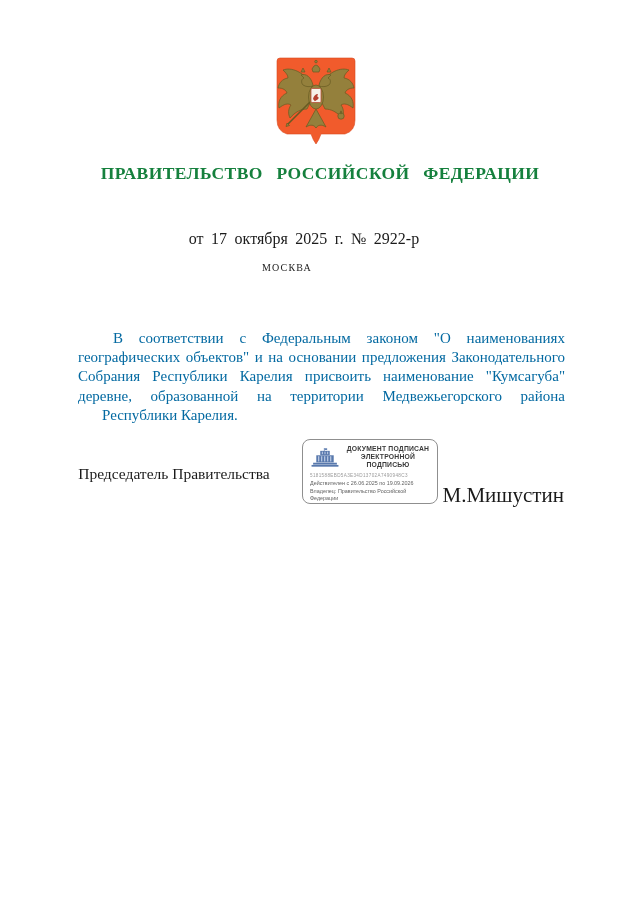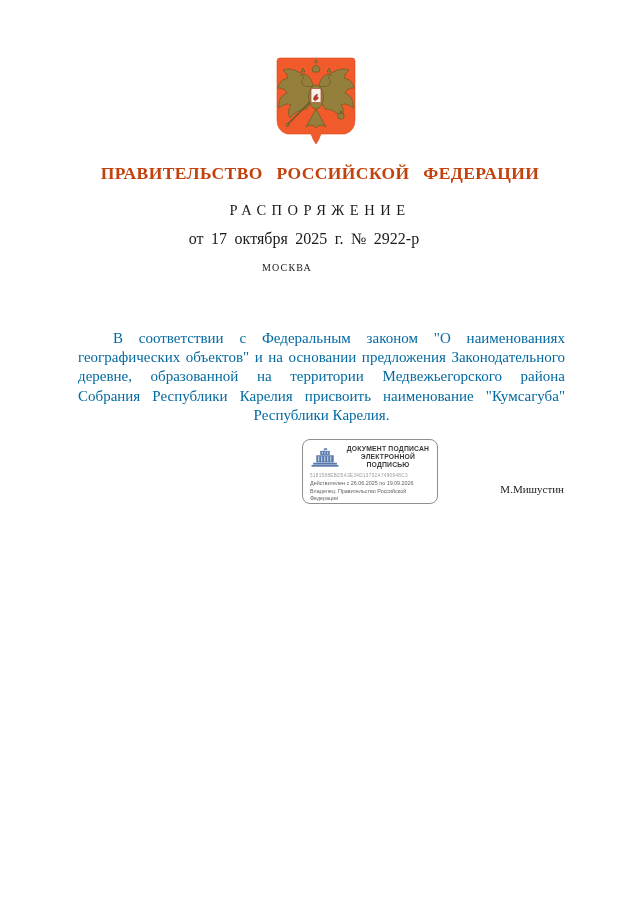--- a/index.html
+++ b/index.html
@@ -6,47 +6,47 @@
   html,body { background:#ffffff; }
   .page {
     position:relative; width:640px; height:905px; margin:0 auto;
     background:#ffffff; color:#1b1b1b; overflow:hidden;
     font-family:"Liberation Serif", serif;
   }
   .emblem { position:absolute; left:275px; top:57px; width:82px; height:88px; }
   .title {
     position:absolute; left:0; top:163px; width:640px; text-align:center;
     font-weight:bold; font-size:17.5px; letter-spacing:0.4px; word-spacing:9px;
-    color:#c2410c;
+    color:#15803d;
   }
   .doc-type {
     position:absolute; left:0; top:202px; width:640px; text-align:center;
     font-size:14.5px; letter-spacing:5.5px; color:#1b1b1b;
   }
   .date-line {
     position:absolute; left:0; top:230px; width:608px; text-align:center;
     font-size:16px; word-spacing:3.5px;
   }
   .city {
     position:absolute; left:0; top:262px; width:574px; text-align:center;
     font-size:10px; letter-spacing:1.2px;
   }
   .body-text {
     position:absolute; left:78px; top:329px; width:487px;
     font-size:15px; line-height:19.2px; color:#0369a1;
   }
   .jline { text-align:justify; text-align-last:justify; }
   .jline.first { text-indent:35px; }
-  .lastline { text-align:center; }
+  .lastline { text-align:left;margin-left:24px; }
   .sig-position {
     position:absolute; left:78px; top:464px; width:192px; text-align:center;
     font-size:15.5px; line-height:19.6px;
   }
   .sig-name {
-    position:absolute; right:76px; top:483px; font-size:11px;
+    position:absolute; right:76px; top:483px; font-size:21px;
   }
   .stamp {
     position:absolute; left:302px; top:439px; width:136px; height:65px;
     border:1px solid #8f8f8f; border-radius:8px; background:#fff;
     font-family:"Liberation Sans", sans-serif;
     padding:5px 6px 3px 7px;
   }
   .stamp-top { display:flex; align-items:center; gap:5px; }
   .stamp-icon { width:30px; height:19px; flex:0 0 auto; }
   .stamp-head {
@@ -90,33 +90,33 @@
         <circle cx="66" cy="59" r="3.2"></circle>
         <rect x="65.5" y="54.2" width="1" height="2.4"></rect>
       </g>
 
       <rect x="36" y="31.5" width="10" height="14" rx="1.2" fill="#f6f1e8" stroke="#b5402f" stroke-width="0.7"></rect>
       <path d="M38,42 c0.5,-3 2.5,-5 5,-5 l-0.8,2.5 c1.8,0.3 1.8,2 0.7,2.8 l-3,2 z" fill="#b5402f"></path>
     </svg>
   </div>
 
   <div class="title">ПРАВИТЕЛЬСТВО РОССИЙСКОЙ ФЕДЕРАЦИИ</div>
-  <div class="doc-type">РАСПОРЯЖЕНИЕ</div>
   <div class="date-line">от 17 октября 2025 г. № 2922-р</div>
   <div class="city">МОСКВА</div>
 
   <div class="body-text">
     <div class="jline first">В соответствии с Федеральным законом "О наименованиях</div>
     <div class="jline">географических объектов" и на основании предложения Законодательного</div>
+    <div class="jline">Собрания Республики Карелия присвоить наименование "Кумсагуба"</div>
     <div class="jline">деревне, образованной на территории Медвежьегорского района</div>
-    <div class="jline">Собрания Республики Карелия присвоить наименование "Кумсагуба"</div>
     <div class="lastline">Республики Карелия.</div>
   </div>
 
   <div class="sig-position">
+    <div>Председатель Правительства</div>
   </div>
 
   <div class="stamp">
     <div class="stamp-top">
       <svg class="stamp-icon" viewBox="0 0 36 24" xmlns="http://www.w3.org/2000/svg">
         <g fill="#5878ac">
           <rect x="16.6" y="0" width="0.9" height="3.6"></rect>
           <rect x="17.5" y="0.4" width="3.2" height="2"></rect>
           <rect x="12" y="3.6" width="12" height="5.2"></rect>
           <rect x="7" y="9.2" width="22" height="9"></rect>

